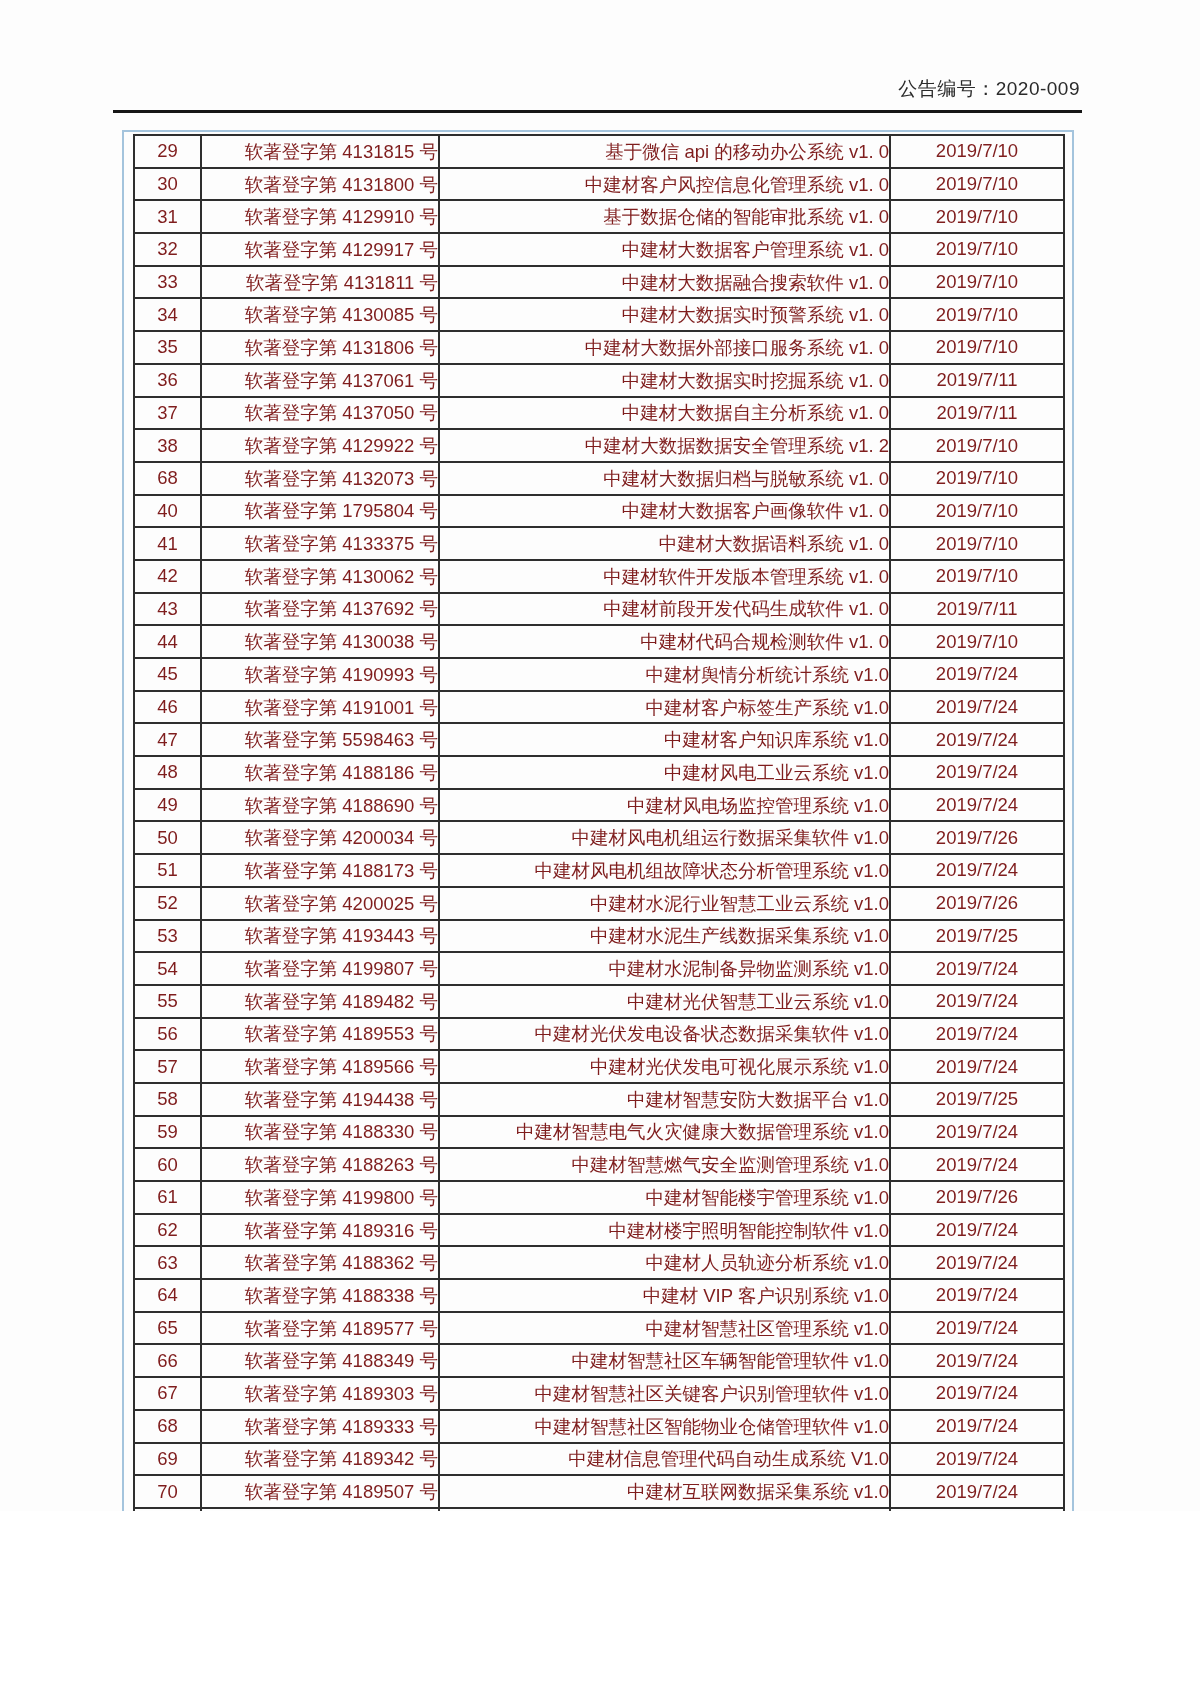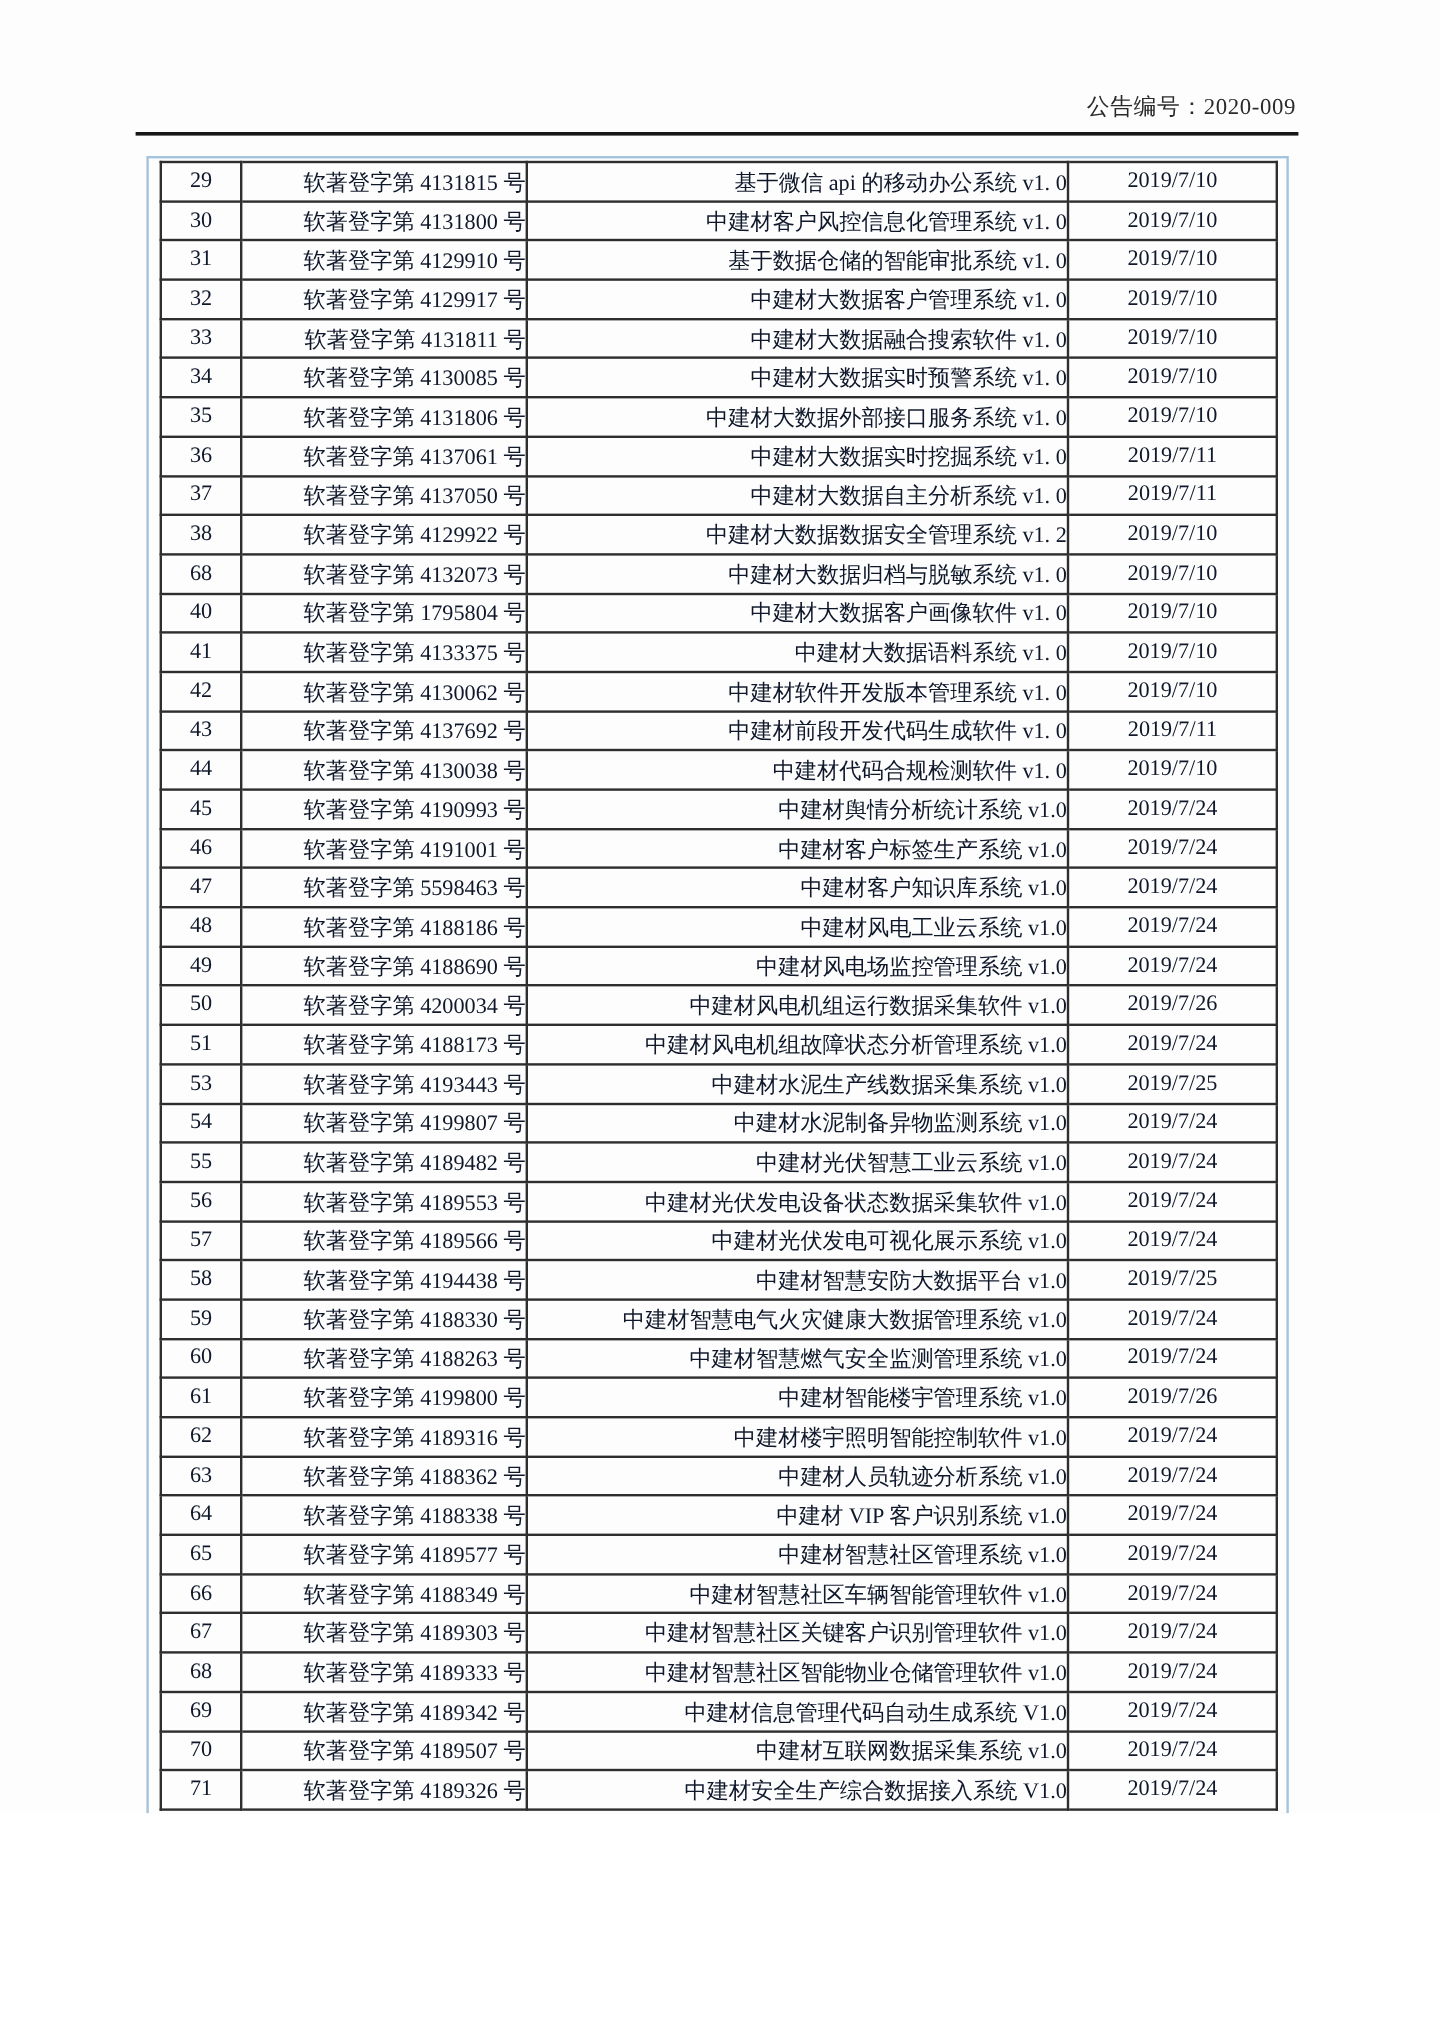--- a/index.html
+++ b/index.html
@@ -2,21 +2,21 @@
 <html><head>
 <meta charset="utf-8">
 <style>
   * { margin: 0; padding: 0; box-sizing: border-box; }
   html, body { background: #ffffff; }
   .page {
     position: relative;
     width: 1200px;
     height: 1511px;
     background: #fdfdfd;
-    font-family: Liberation Serif, serif;
+    font-family: Liberation Sans, sans-serif;
     color: #242424;
     overflow: hidden;
   }
   .notice {
     position: absolute;
     top: 76px;
     right: 120px;
     font-size: 19px;
     letter-spacing: 0.5px;
     color: #2a2a2a;
@@ -37,21 +37,21 @@
     width: 952px;
     border: 2px solid #a4c4dd;
     padding: 2px 9px;
     background: #fdfdfd;
   }
   table.reg-table {
     width: 930px;
     table-layout: fixed;
     border-collapse: collapse;
     font-size: 18.5px;
-    color: #0f172a;
+    color: #7f1d1d;
   }
   table.reg-table td {
     border: 2px solid #2e2e2e;
     height: 32.7px;
     padding: 0;
     white-space: nowrap;
     overflow: hidden;
   }
   td.cell-index { text-align: center; }
   td.cell-reg   { text-align: right; }
@@ -217,20 +217,26 @@
             <td class="cell-name">中建材风电机组运行数据采集软件 v1.0</td>
             <td class="cell-date">2019/7/26</td>
           </tr>
           <tr>
             <td class="cell-index">51</td>
             <td class="cell-reg">软著登字第 4188173 号</td>
             <td class="cell-name">中建材风电机组故障状态分析管理系统 v1.0</td>
             <td class="cell-date">2019/7/24</td>
           </tr>
           <tr>
+            <td class="cell-index">52</td>
+            <td class="cell-reg">软著登字第 4200025 号</td>
+            <td class="cell-name">中建材水泥行业智慧工业云系统 v1.0</td>
+            <td class="cell-date">2019/7/26</td>
+          </tr>
+          <tr>
             <td class="cell-index">53</td>
             <td class="cell-reg">软著登字第 4193443 号</td>
             <td class="cell-name">中建材水泥生产线数据采集系统 v1.0</td>
             <td class="cell-date">2019/7/25</td>
           </tr>
           <tr>
             <td class="cell-index">54</td>
             <td class="cell-reg">软著登字第 4199807 号</td>
             <td class="cell-name">中建材水泥制备异物监测系统 v1.0</td>
             <td class="cell-date">2019/7/24</td>

